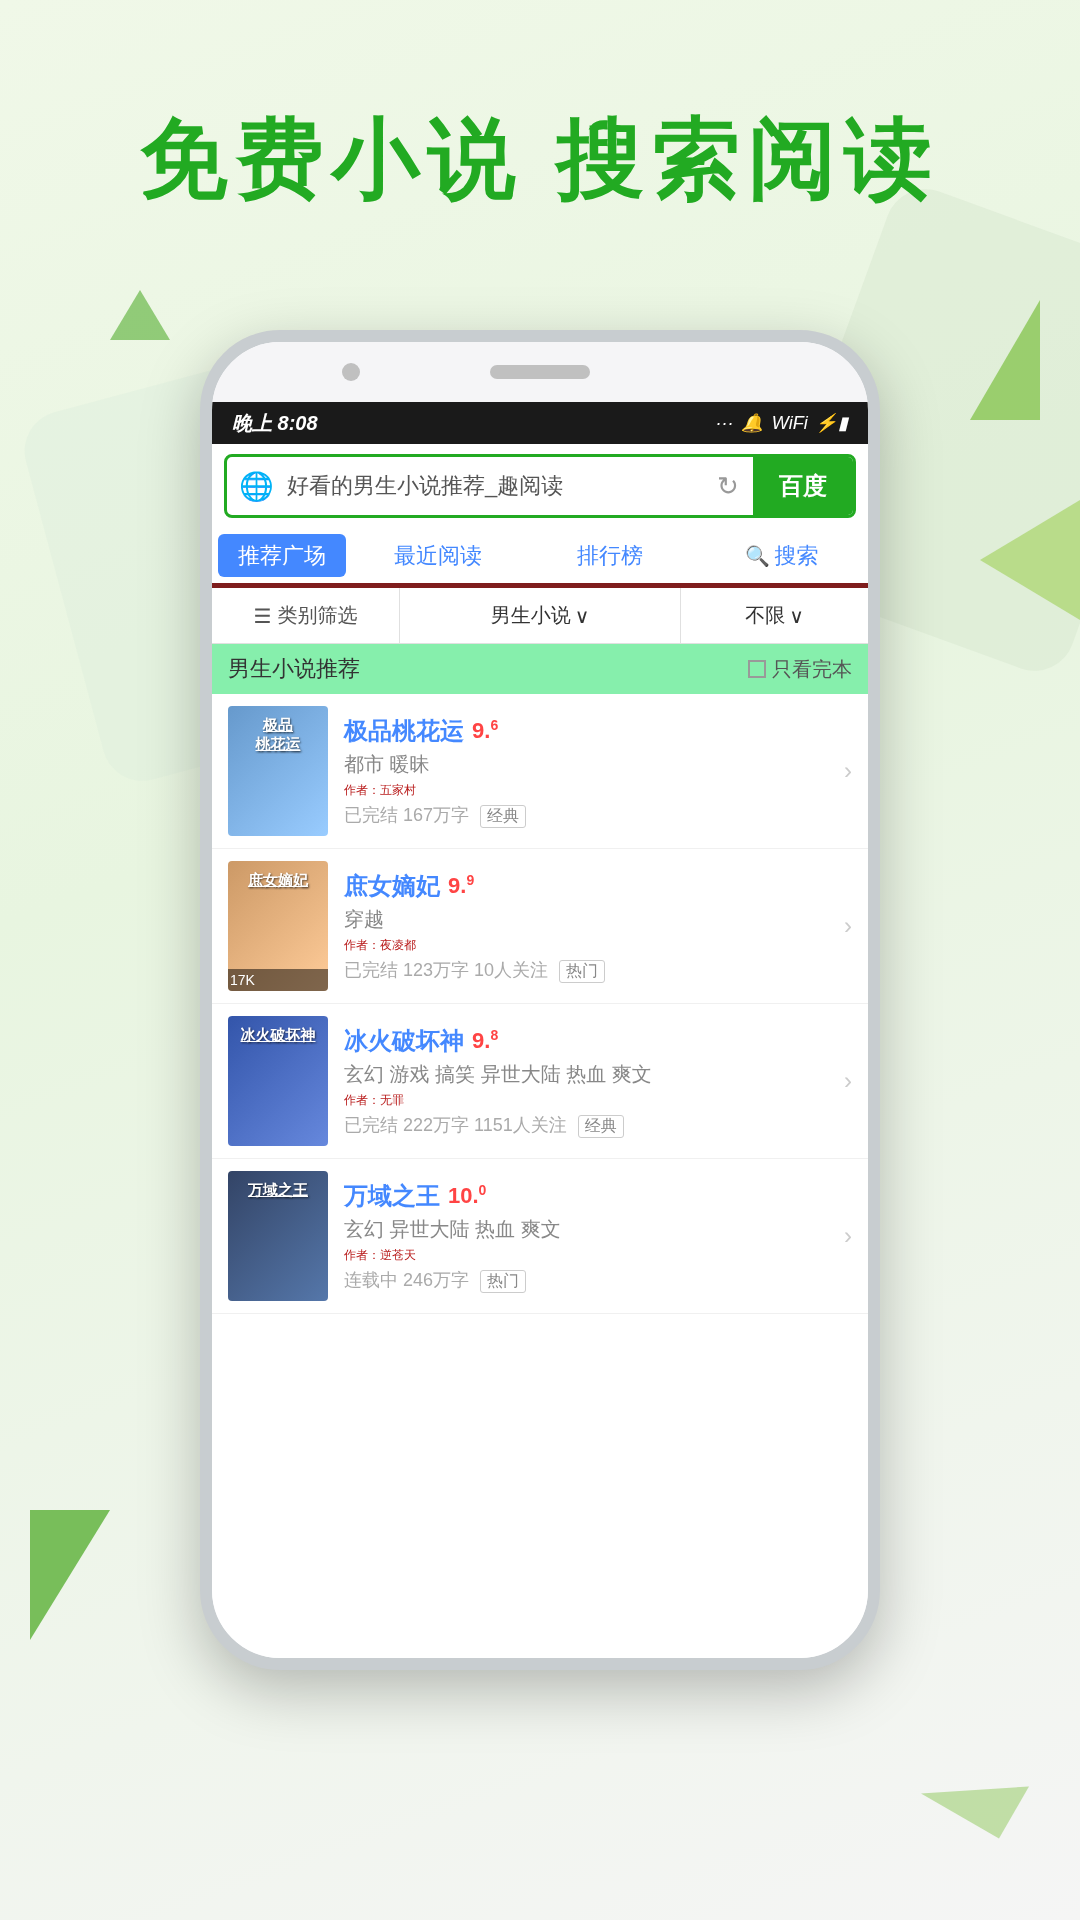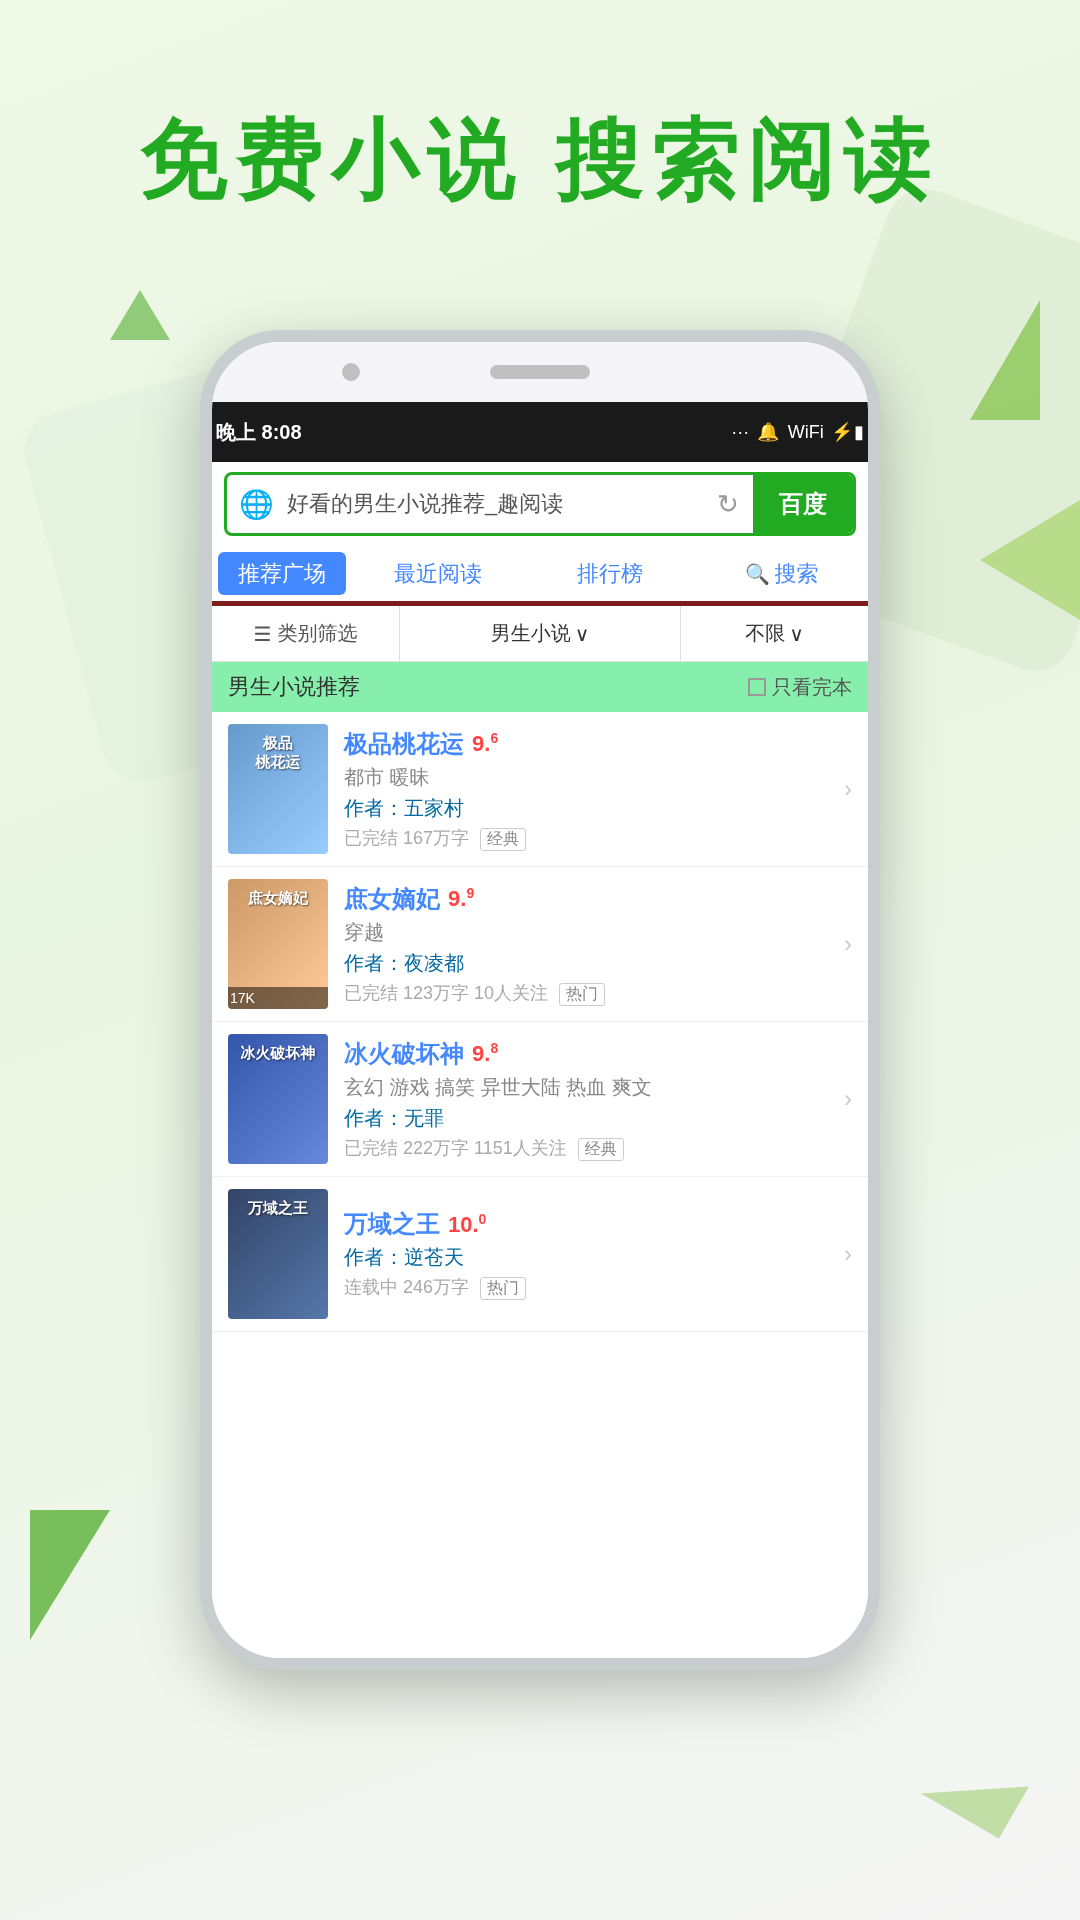--- a/index.html
+++ b/index.html
@@ -150,26 +150,27 @@
     .phone-screen {
       background: #fff;
       height: calc(100% - 60px);
       overflow: hidden;
     }
 
     
     .status-bar {
       background: #1a1a1a;
       color: #fff;
-      height: 60px;
+      height: 42px;
       display: flex;
       align-items: center;
       justify-content: space-between;
-      padding: 0 4px;
-      font-size: 20px;
+      padding: 0 20px;
+      font-size: 20px;
+      font-style: italic;
     }
     .status-time { font-weight: 600; font-size: 20px; }
     .status-icons { display: flex; align-items: center; gap: 8px; font-size: 18px; }
 
     
     .search-bar-wrap {
       background: #fff;
       border: 3px solid #22aa22;
       margin: 10px 12px;
       border-radius: 8px;
@@ -358,22 +359,22 @@
     }
     .book-rating sup {
       font-size: 14px;
     }
     .book-genre {
       font-size: 20px;
       color: #888;
       margin-bottom: 4px;
     }
     .book-author {
-      font-size: 20px;
-      color: #0369a1;
+      font-size: 12px;
+      color: #b91c1c;
       margin-bottom: 4px;
     }
     .book-stats {
       font-size: 18px;
       color: #aaa;
     }
     .tag-badge {
       display: inline-block;
       border: 1px solid #ccc;
       border-radius: 3px;
@@ -411,20 +412,21 @@
     .cover-title-text {
       position: absolute;
       top: 10px;
       left: 4px;
       right: 4px;
       color: #fff;
       font-size: 15px;
       text-align: center;
       font-weight: 700;
       text-shadow: 1px 1px 2px rgba(0,0,0,0.6);
+      text-decoration: underline;
     }
   </style>
 </head>
 <body>
 
 <div class="bg-shape-1"></div>
 <div class="bg-shape-2"></div>
 <div class="bg-triangle-top-right"></div>
 <div class="bg-triangle-right"></div>
 <div class="bg-triangle-bottom-left"></div>
@@ -566,20 +568,21 @@
         <div class="book-cover cover-4">
           <div class="cover-title-text">万域之王</div>
         </div>
         <div class="book-info">
           <div class="book-title-row">
             <span class="book-title">万域之王</span>
             <span class="book-rating">
               <span>10</span>.<sup>0</sup>
             </span>
           </div>
+          <div class="book-genre">玄幻 异世大陆 热血 爽文</div>
           <div class="book-author">作者：逆苍天</div>
           <div class="book-stats">
             <span>连载中 246万字</span>
             <span class="tag-badge">热门</span>
           </div>
         </div>
         <span class="book-arrow">›</span>
       </div>
 
     </div>

